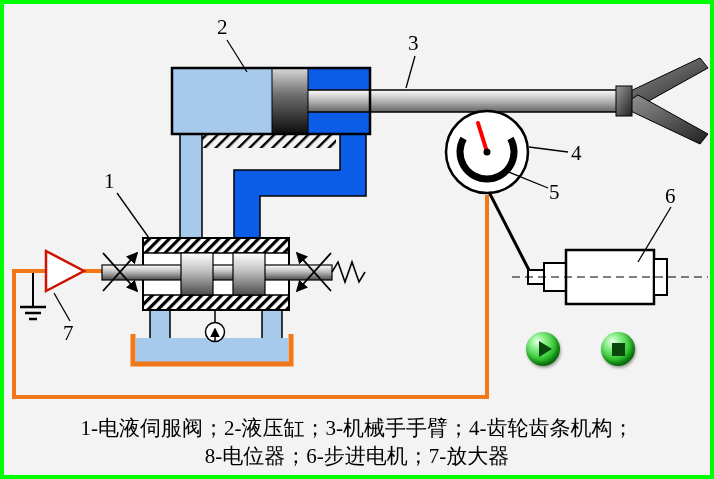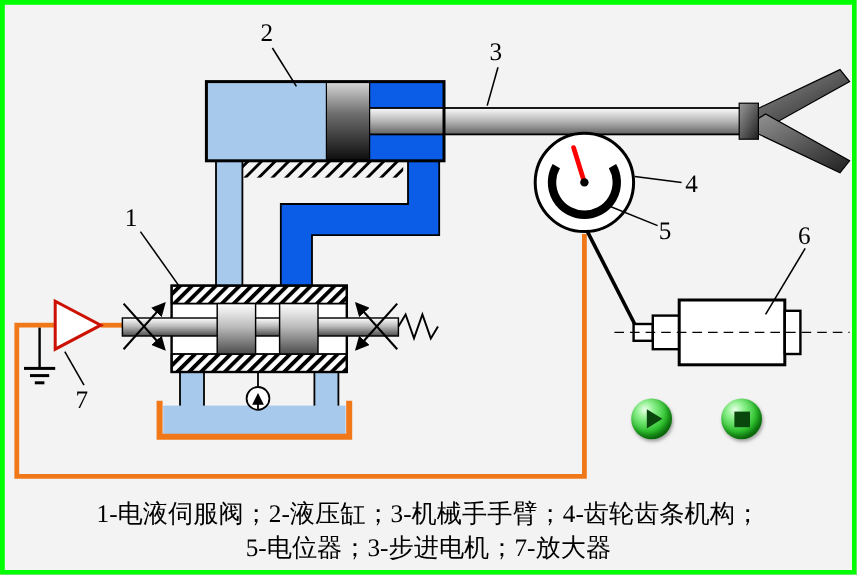--- a/index.html
+++ b/index.html
@@ -188,17 +188,17 @@
 
   <div class="btn" style="left:526px;top:332px" title="play">
     <span class="play-tri"></span>
   </div>
   <div class="btn" style="left:601px;top:332px" title="stop">
     <span class="stop-sq"></span>
   </div>
 
   <div class="caption">
     <div>1-电液伺服阀；2-液压缸；3-机械手手臂；4-齿轮齿条机构；</div>
-    <div>5-电位器；3-步进电机；7-放大器</div>
+    <div>8-电位器；6-步进电机；7-放大器</div>
   </div>
 
   <div class="frame"></div>
 </div>
 
 </body></html>

